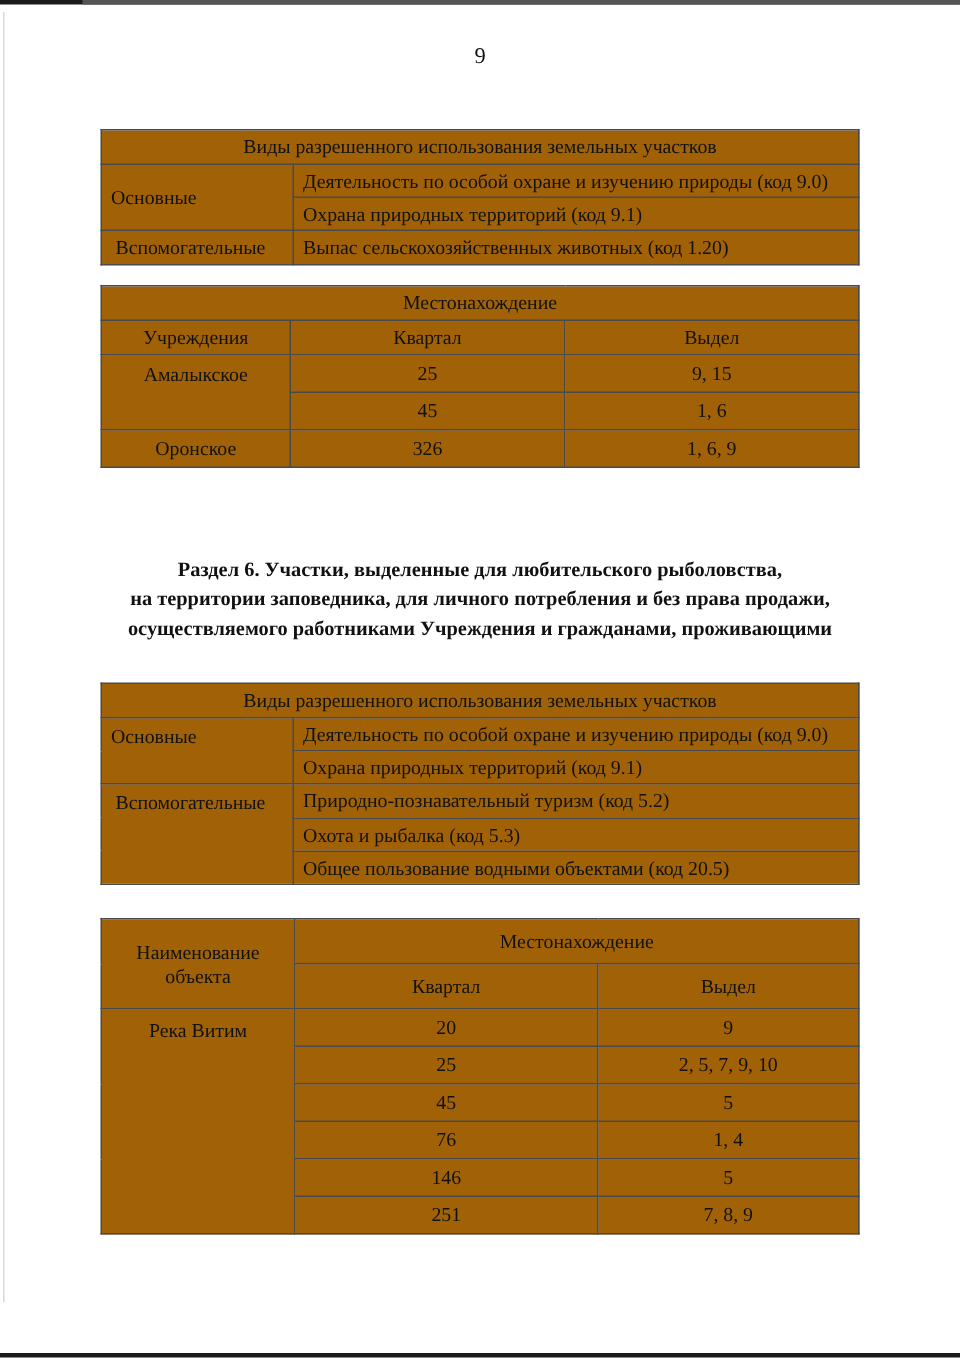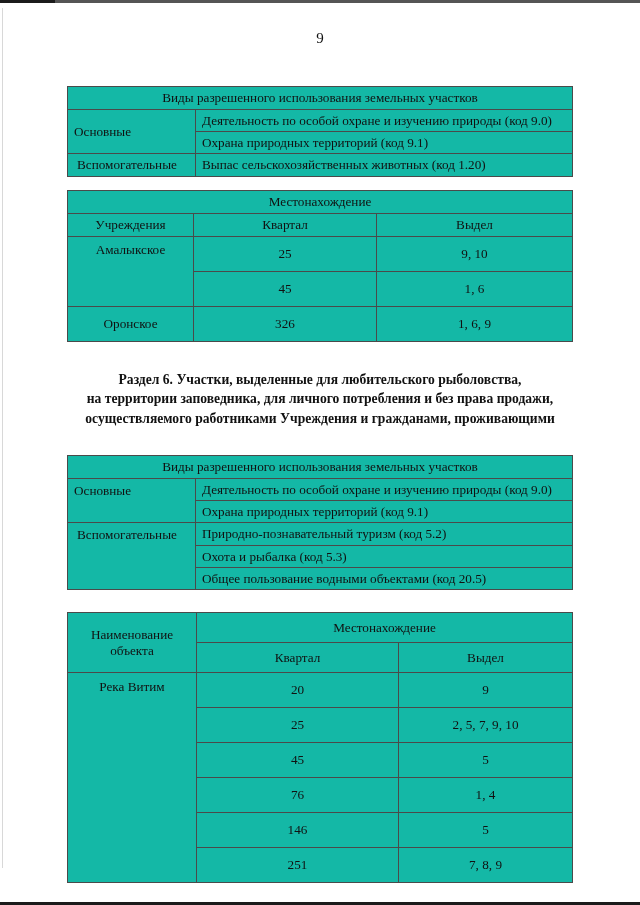--- a/index.html
+++ b/index.html
@@ -62,21 +62,21 @@
     position: absolute;
     border-collapse: collapse;
     table-layout: fixed;
     font-size: 13.2px;
     line-height: 1.15;
   }
   .doc-table td {
     border: 1px solid #4a4a4a;
     padding: 3px 6px;
     vertical-align: middle;
-    background: #14b8a6;
+    background: #a16207;
     margin-top: 19px;
   }
   .c-center { text-align: center; }
   .c-left   { text-align: left; }
 
   
   #table-uses-1   { left: 67px;  top: 86px;  width: 505px; }
   #table-loc-1    { left: 67px;  top: 190px; width: 505px; }
   #table-uses-2   { left: 67px;  top: 455px; width: 505px; }
   #table-loc-2    { left: 67px;  top: 612px; width: 505px; }
@@ -88,21 +88,21 @@
     top: 370px;
     width: 530px;
     text-align: center;
     font-weight: bold;
     font-size: 13.6px;
     line-height: 1.42;
   }
   .section-heading .hl { display: block; }
 
   
-  .r-tall  { height: 35px; }
+  .r-tall  { height: 25px; }
   .r-norm  { height: 22px; }
   .r-head  { height: 23px; }
 </style>
 </head>
 <body>
 
 <div class="page">
 
   <div class="scan-edge-top"></div>
   <div class="scan-edge-top-light"></div>
@@ -145,21 +145,21 @@
         <td class="c-center" colspan="3">Местонахождение</td>
       </tr>
       <tr class="r-head">
         <td class="c-center">Учреждения</td>
         <td class="c-center">Квартал</td>
         <td class="c-center">Выдел</td>
       </tr>
       <tr class="r-tall">
         <td class="c-center" rowspan="2" style="vertical-align:top;padding-top:5px">Амалыкское</td>
         <td class="c-center">25</td>
-        <td class="c-center">9, 10</td>
+        <td class="c-center">9, 15</td>
       </tr>
       <tr class="r-tall">
         <td class="c-center">45</td>
         <td class="c-center">1, 6</td>
       </tr>
       <tr class="r-tall">
         <td class="c-center">Оронское</td>
         <td class="c-center">326</td>
         <td class="c-center">1, 6, 9</td>
       </tr>

